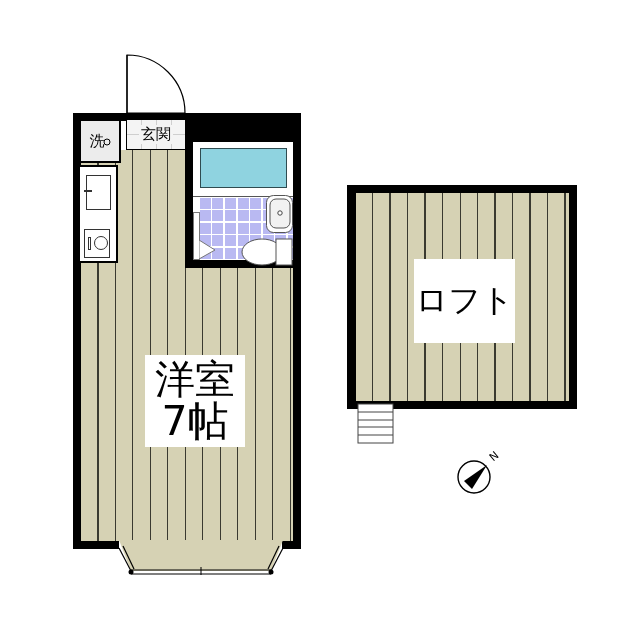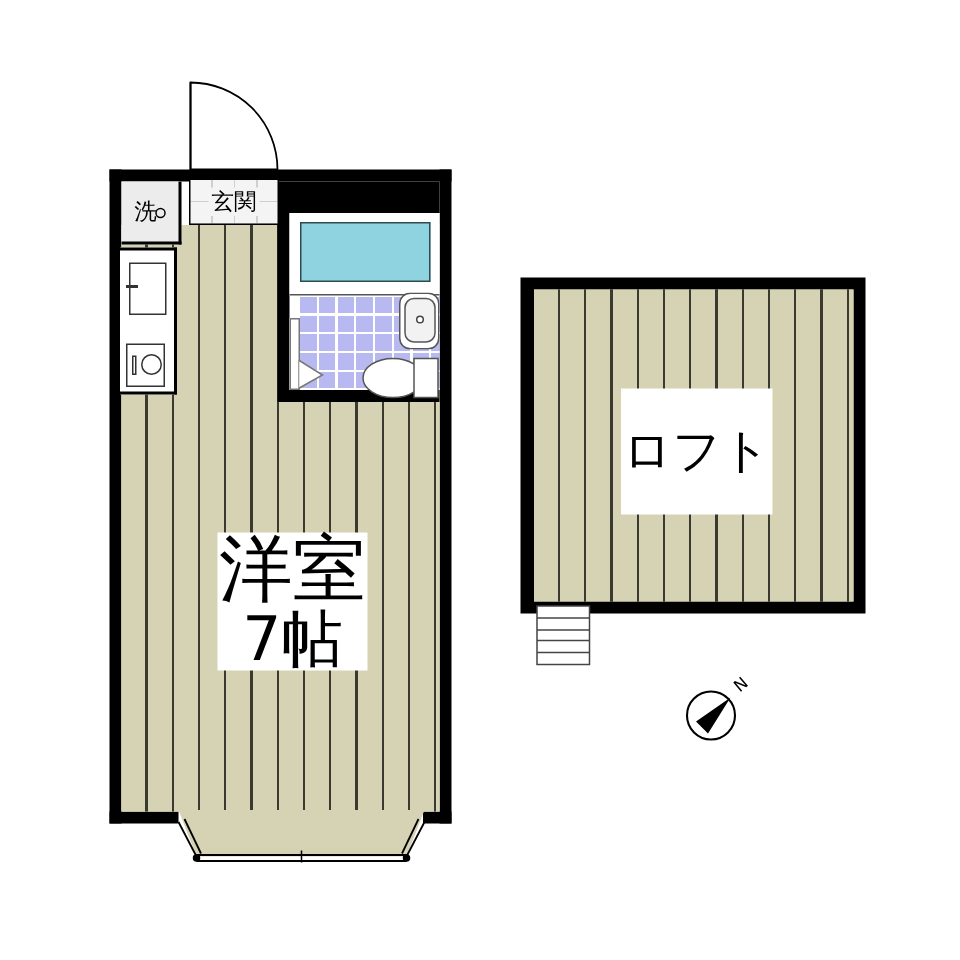--- a/index.html
+++ b/index.html
@@ -72,21 +72,21 @@
     <div class="abs" style="left:6px; top:8px; width:25px; height:35px; border:1.5px solid #333; background:#fff;">
       <div class="abs" style="left:-3px; top:14px; width:8px; height:2px; background:#333;"></div>
     </div>
     <div class="abs" style="left:4px; top:62px; width:26px; height:29px; border:1.5px solid #333; background:#fff;">
       <div class="abs" style="left:3px; top:7px; width:3px; height:13px; border:1px solid #333;"></div>
       <div class="abs" style="left:9px; top:6px; width:14px; height:14px; border:1px solid #333; border-radius:50%;"></div>
     </div>
   </div>
 
   <div class="abs label-box" style="left:72px; top:242px; width:100px; height:92px;">
-    <span style="font-size:49px;">洋室</span>
+    <span style="font-size:40px;">洋室</span>
     <span style="font-size:41px;">7帖</span>
   </div>
 </div>
 
 <svg class="abs" style="left:125px; top:53px;" width="64" height="64" viewBox="0 0 64 64">
   <path d="M2,2 A58,58 0 0 1 60,60 L2,60 Z" fill="#fff" stroke="#000" stroke-width="1.2"></path>
   <line x1="2" y1="2" x2="2" y2="60" stroke="#000" stroke-width="1.2"></line>
 </svg>
 
 <svg class="abs" style="left:113px; top:540px;" width="176" height="36" viewBox="0 0 176 36">

